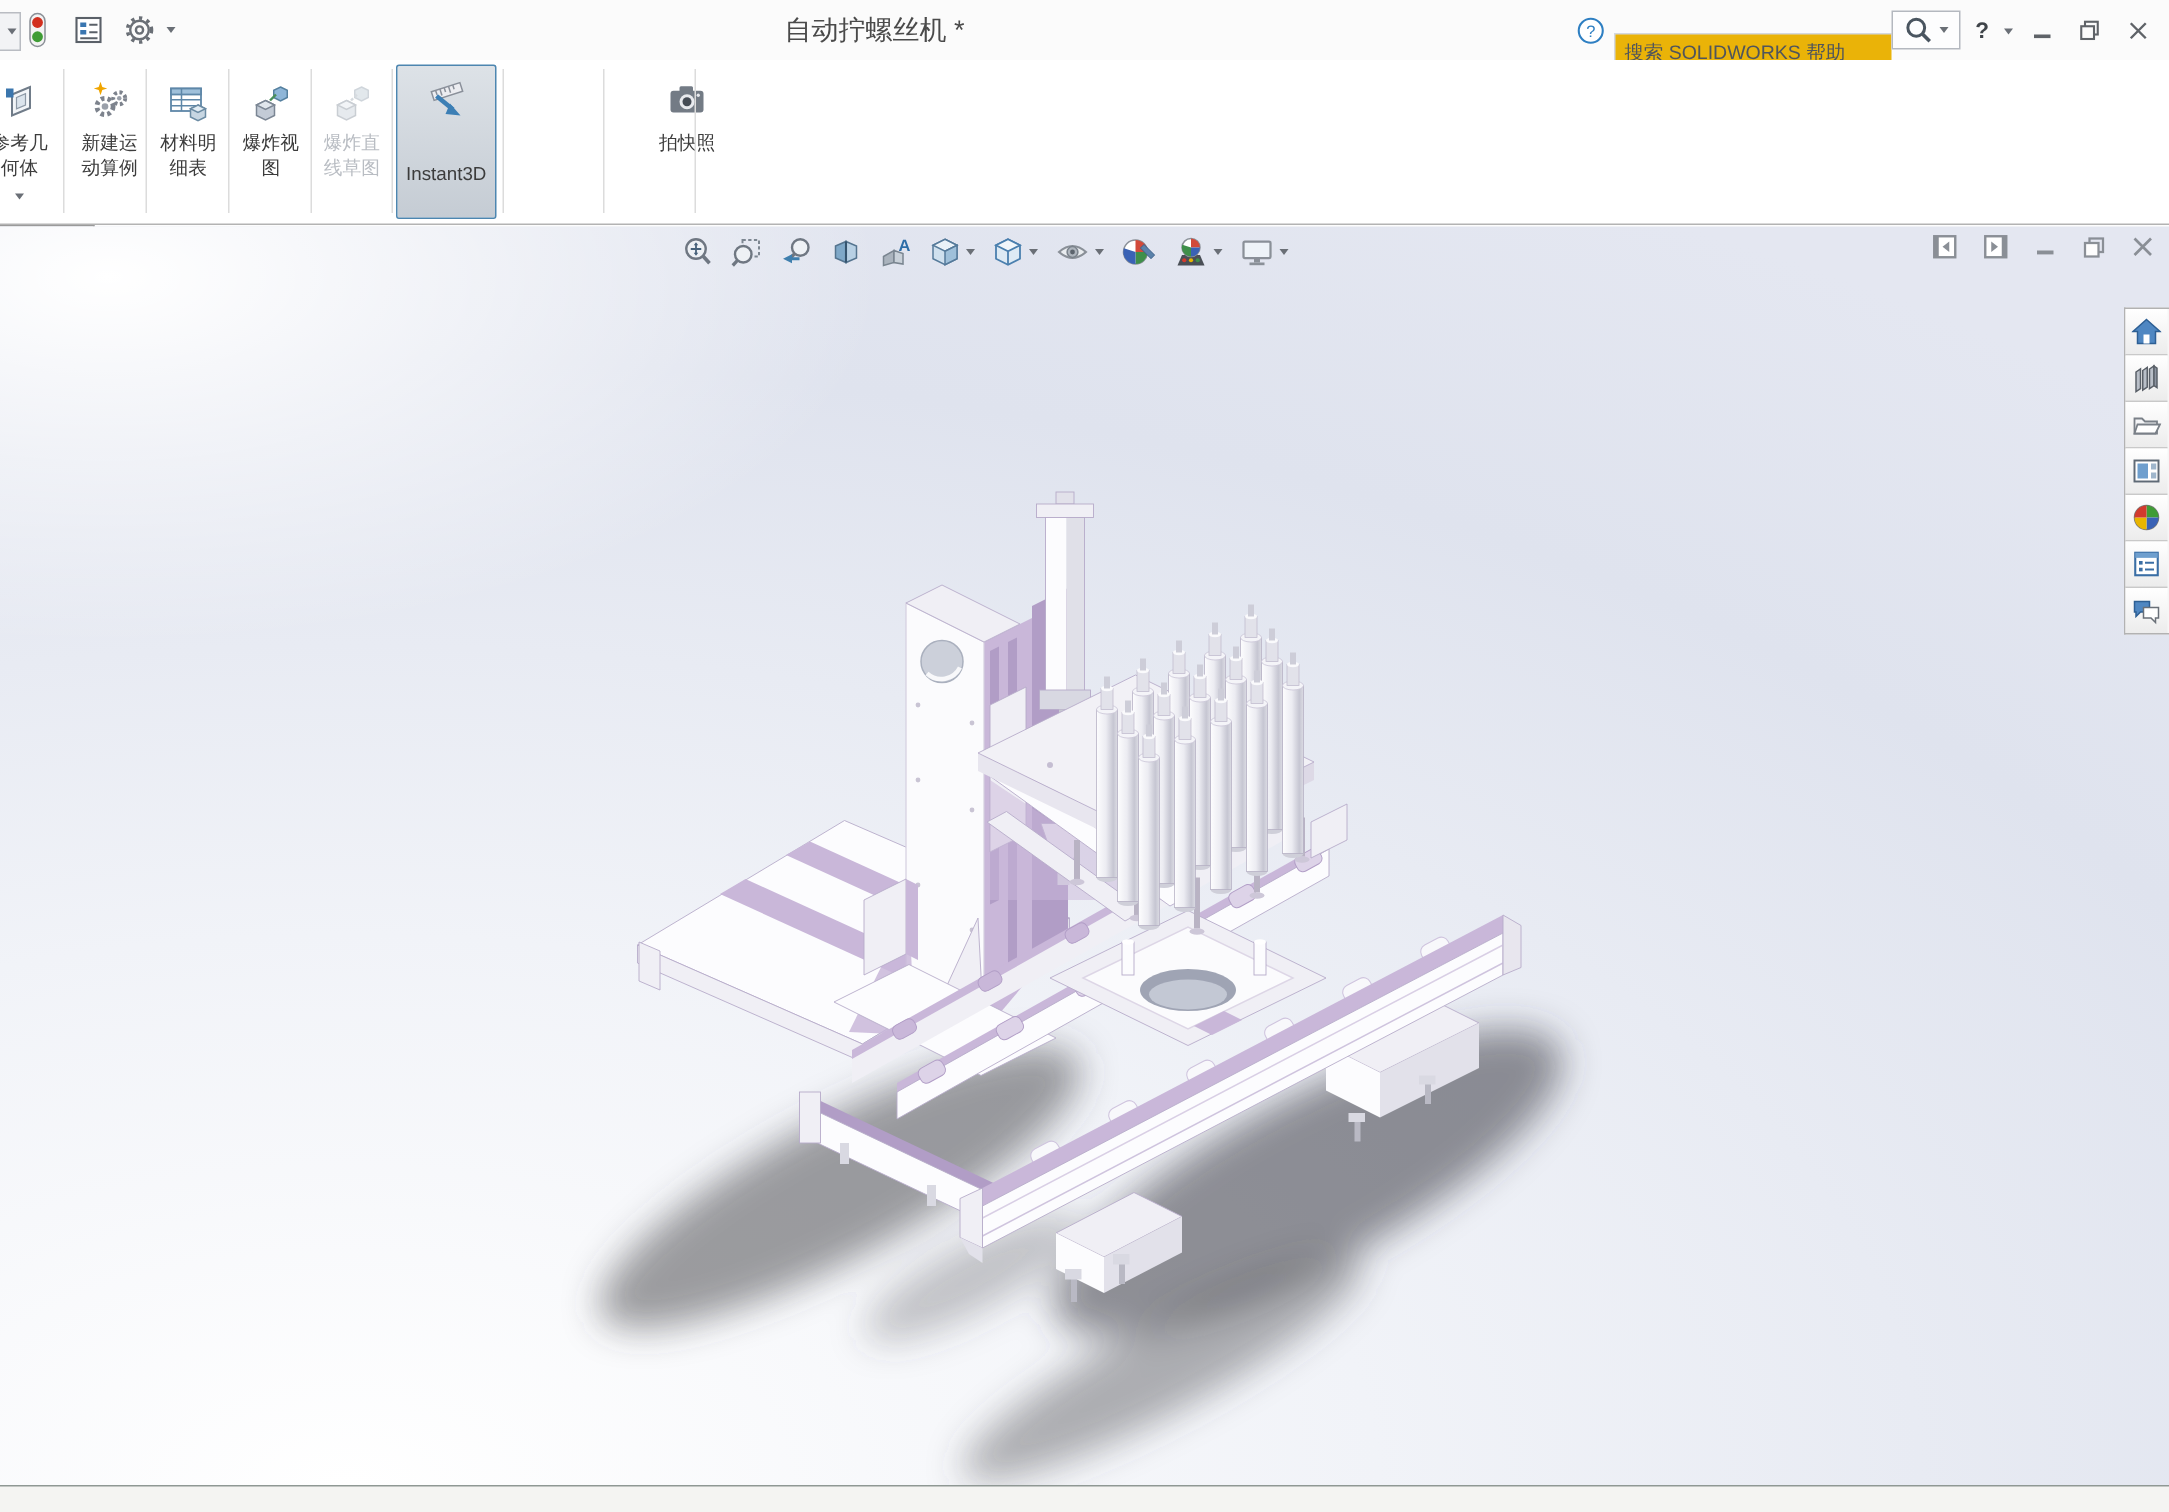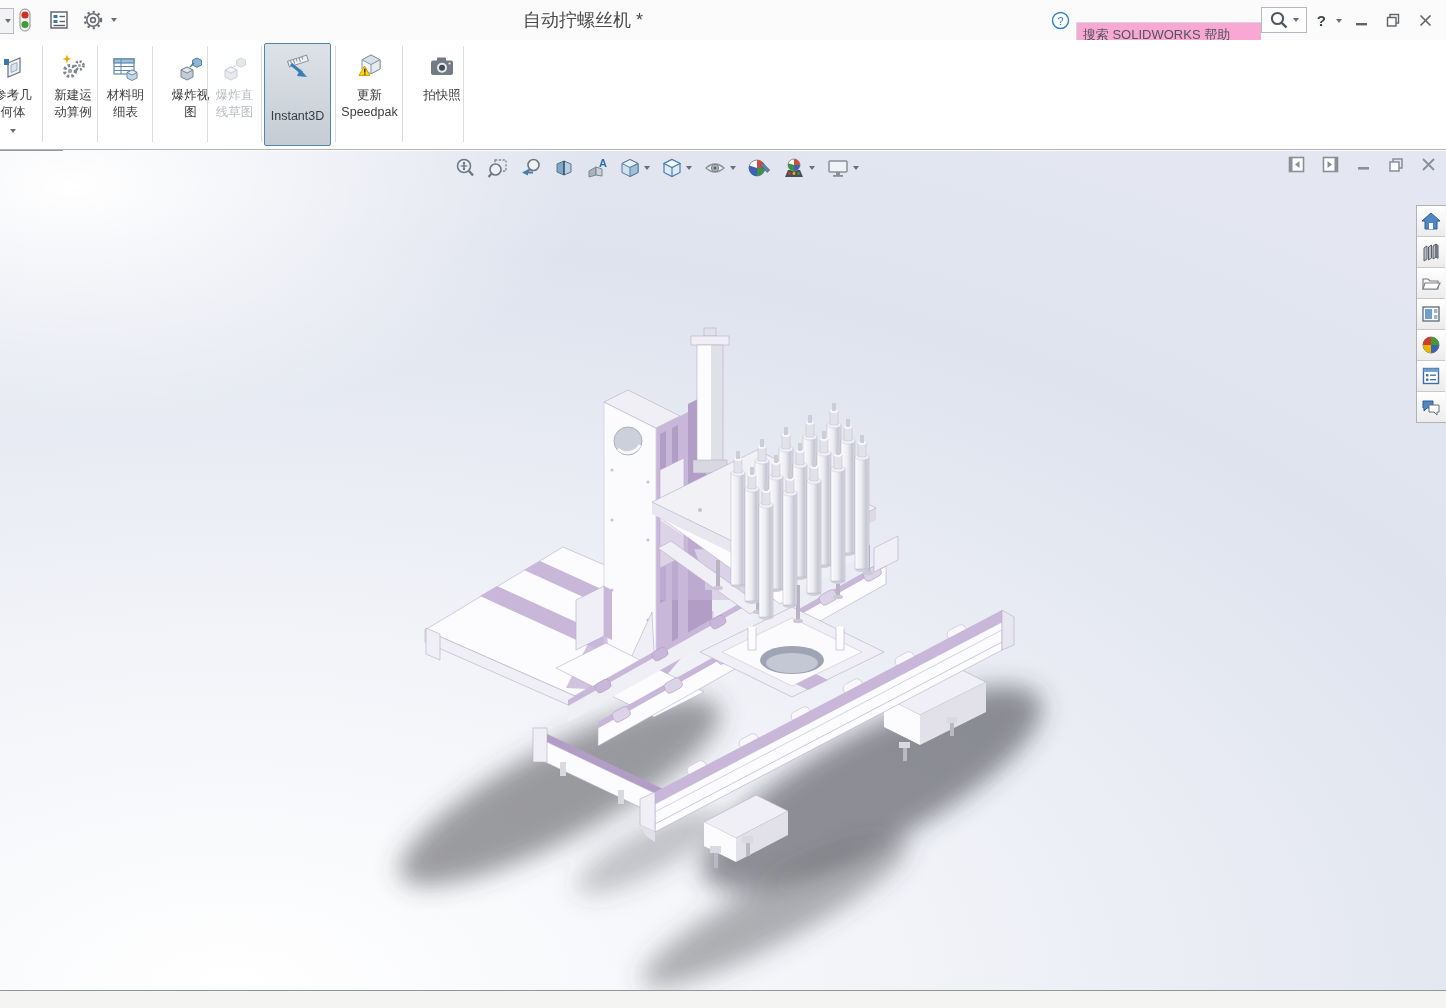--- a/index.html
+++ b/index.html
@@ -8,21 +8,21 @@
   
   .titlebar{position:absolute;top:0;left:0;width:100%;height:40px;background:#fbfbfb;}
   .qa{position:absolute;left:0;top:0;height:40px;display:flex;align-items:center;}
   .qa-partial{position:absolute;left:-14px;top:8px;width:24px;height:24px;border:1px solid #b9bcc2;background:#f2f3f5;display:flex;align-items:center;justify-content:flex-end;padding-right:2px;}
   .qa-item{width:26px;height:26px;display:flex;align-items:center;justify-content:center;}
   .caret{width:0;height:0;border-left:4px solid transparent;border-right:4px solid transparent;border-top:5px solid #6a6f76;display:inline-block;}
   .caret.sm{border-left-width:3.5px;border-right-width:3.5px;border-top-width:4px;}
   .title{position:absolute;left:0;top:0;width:1166px;height:40px;line-height:40px;text-align:center;font-size:18px;color:#4a4a4a;}
   .tb-right{position:absolute;right:8px;top:0;height:40px;display:flex;align-items:center;gap:6px;}
   .search-wrap{display:flex;align-items:center;height:26px;}
-  .search-input{width:172px;height:24px;border:1px solid #d4d8de;border-right:none;background:#f9a8d4;font-size:13px;color:#444;padding:0 6px;outline:none;font-family:inherit;margin-top:29px;}
+  .search-input{width:172px;height:24px;border:1px solid #d4d8de;border-right:none;background:#eab308;font-size:13px;color:#444;padding:0 6px;outline:none;font-family:inherit;margin-top:29px;}
   .search-input::placeholder{color:#50555c;opacity:1;}
   .search-btn{width:46px;height:26px;border:1px solid #b4b8bf;background:#fdfdfe;display:flex;align-items:center;justify-content:center;gap:4px;box-sizing:border-box;}
   .tb-help{font-size:15px;color:#3f4449;font-weight:bold;padding:0 4px;}
   .winbtn{width:26px;height:22px;display:flex;align-items:center;justify-content:center;}
   
   .ribbon{position:absolute;top:40px;left:0;width:100%;height:110px;background:#ffffff;border-bottom:1px solid #b3b3b3;box-sizing:border-box;}
   .rb{position:absolute;top:3px;height:103px;display:flex;flex-direction:column;align-items:center;padding-top:8px;box-sizing:border-box;font-size:12.5px;color:#3c3c3c;border:1px solid transparent;border-radius:2px;}
   .rb .rb-icon{height:32px;display:flex;align-items:center;justify-content:center;margin-bottom:3px;}
   .rb span.l{line-height:17px;white-space:nowrap;}
   .rb.sel{background:linear-gradient(#dde2e7,#c5ccd4);border:1px solid #4d86b0;justify-content:space-between;}
@@ -170,21 +170,21 @@
             <line x1="3" y1="17.5" x2="23" y2="17.5" stroke="#5e87a8"></line>
           <line x1="10" y1="6" x2="10" y2="21" stroke="#5e87a8"></line>
           <path d="M21 17 L26 19.5 L26 25 L21 27.5 L16 25 L16 19.5 Z" fill="#c7d6e2" stroke="#6b8ba3"></path>
           <path d="M21 17 L26 19.5 L21 22 L16 19.5 Z" fill="#e3edf4" stroke="#6b8ba3"></path>
         </svg>
       </span>
       <span class="l">材料明</span>
       <span class="l">细表</span>
     </div>
     <div class="rsep" style="left:152px"></div>
-    <div class="rb" style="left:164px;width:53px">
+    <div class="rb" style="left:154px;width:53px">
       <span class="rb-icon">
         <svg width="30" height="30" viewBox="0 0 30 30">
           <path d="M11 14 L17 17 L17 24 L11 27 L5 24 L5 17 Z" fill="#c3cbd6" stroke="#7b8694"></path>
           <path d="M11 14 L17 17 L11 20 L5 17 Z" fill="#e0e6ec" stroke="#7b8694"></path>
           <path d="M21 5 L25.5 7.2 L25.5 12 L21 14.2 L16.5 12 L16.5 7.2 Z" fill="#8fb6d8" stroke="#55809f"></path>
           <line x1="14" y1="14" x2="18" y2="10" stroke="#4a8f5a" stroke-width="1.6"></line>
         </svg>
       </span>
       <span class="l">爆炸视</span>
       <span class="l">图</span>
@@ -217,36 +217,22 @@
               </g>
           </g>
           <line x1="10" y1="12" x2="21" y2="21" stroke="#3c7fb5" stroke-width="3"></line>
           <polygon points="19,17 26,25 16,24" fill="#3c7fb5"></polygon>
         </svg>
       </span>
       <span class="l">Instant3D</span>
       <span class="l"></span>
     </div>
     <div class="rsep" style="left:335px"></div>
-    <div class="rb" style="left:338px;width:63px">
-      <span class="rb-icon">
-        <svg width="30" height="30" viewBox="0 0 30 30">
-          <path d="M16 2 L25 6.8 L25 16 L16 20.8 L7 16 L7 6.8 Z" fill="#f2f5f8" stroke="#8a96a2"></path>
-          <path d="M16 2 L25 6.8 L16 11.6 L7 6.8 Z" fill="#d8e2ea" stroke="#8a96a2"></path>
-          <path d="M16 11.6 L25 6.8 L25 16 L16 20.8 Z" fill="#e4ebf1" stroke="#8a96a2"></path>
-          <polygon points="9.5,13 15,22.5 4,22.5" fill="#ffd117" stroke="#c9a206"></polygon>
-          <rect x="9" y="15.6" width="1.6" height="4" fill="#5a4a00"></rect>
-            <rect x="9" y="20.4" width="1.6" height="1.4" fill="#5a4a00"></rect>
-        </svg>
-      </span>
-      <span class="l">更新</span>
-      <span class="l">Speedpak</span>
-    </div>
     <div class="rsep" style="left:402px"></div>
-    <div class="rb" style="left:404px;width:76px">
+    <div class="rb" style="left:420px;width:76px">
       <span class="rb-icon">
         <svg width="30" height="30" viewBox="0 0 30 30">
           <rect x="10" y="4.5" width="9" height="5" rx="1" fill="#737b85"></rect>
           <rect x="4" y="7.5" width="22" height="14.5" rx="2" fill="#737b85"></rect>
           <circle cx="15" cy="14.8" r="5" fill="#e8eaee"></circle>
             <circle cx="15" cy="14.8" r="3" fill="#454c55"></circle>
           <circle cx="22.5" cy="10.5" r="1.1" fill="#e8eaee"></circle>
         </svg>
       </span>
       <span class="l">拍快照</span>

